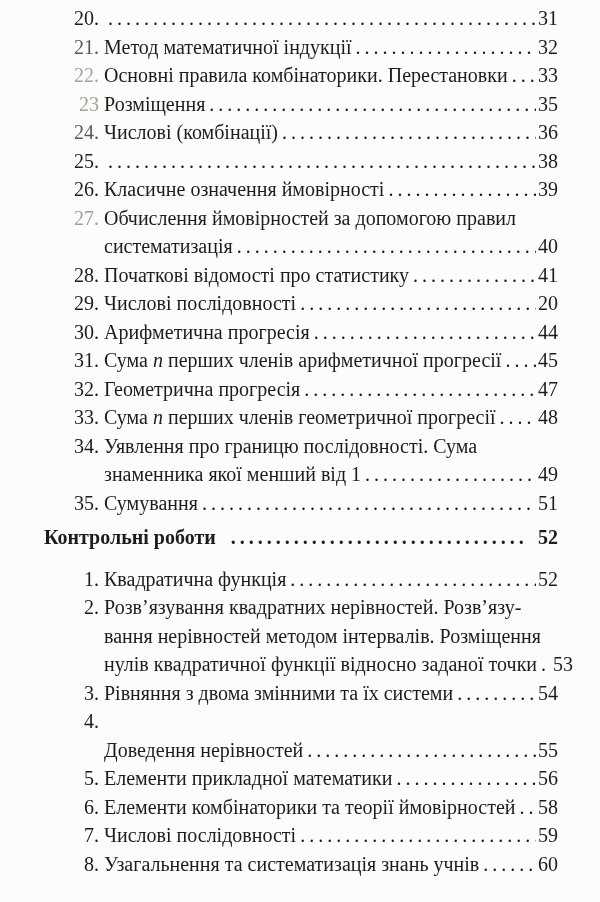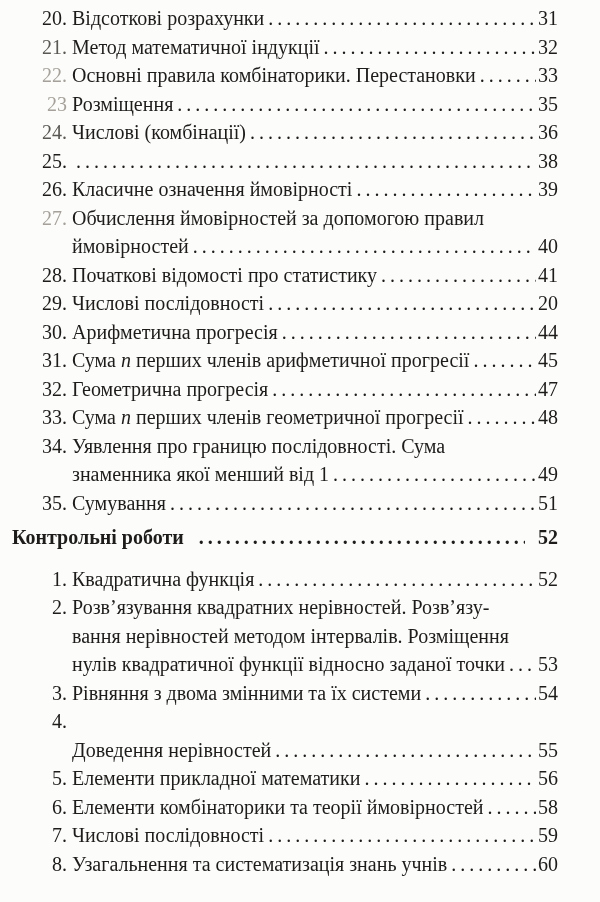--- a/index.html
+++ b/index.html
@@ -17,20 +17,21 @@
     overflow: hidden;
   }
   .row {
     display: flex;
     align-items: baseline;
     font-size: 20px;
     line-height: 28.5px;
     padding-left: 72px;
     padding-right: 42px;
     white-space: nowrap;
+    margin-left: 32px;
   }
   .row .num {
     flex: none;
     box-sizing: border-box;
     width: 34px;
     margin-left: -34px;
     padding-right: 5px;
     text-align: right;
   }
   .row .title { flex: none; }
@@ -53,21 +54,20 @@
   .divider-row .title { padding-left: 0; }
   #part2 { margin-top: 13px; }
 </style>
 </head>
 <body>
 
 <div class="page">
   <div id="part1">
       <div class="row">
     <span class="num">20.</span>
-    <span class="title">Відсоткові розрахунки</span>
     <span class="dots">..............................................................................................................</span>
     <span class="pagenum">31</span>
   </div>
       <div class="row">
     <span class="num" style="color: rgb(90, 88, 84);">21.</span>
     <span class="title">Метод математичної індукції</span>
     <span class="dots">..............................................................................................................</span>
     <span class="pagenum">32</span>
   </div>
       <div class="row">
@@ -99,21 +99,21 @@
     <span class="dots">..............................................................................................................</span>
     <span class="pagenum">39</span>
   </div>
       <div class="row">
     <span class="num" style="color: rgb(165, 161, 154);">27.</span>
     <span class="title">Обчислення ймовірностей за допомогою правил</span>
 
   </div>
       <div class="row">
     <span class="num"></span>
-    <span class="title">ймовірностей</span>
+    <span class="title">систематизація</span>
     <span class="dots">..............................................................................................................</span>
     <span class="pagenum">40</span>
   </div>
       <div class="row">
     <span class="num">28.</span>
     <span class="title">Початкові відомості про статистику</span>
     <span class="dots">..............................................................................................................</span>
     <span class="pagenum">41</span>
   </div>
       <div class="row">

